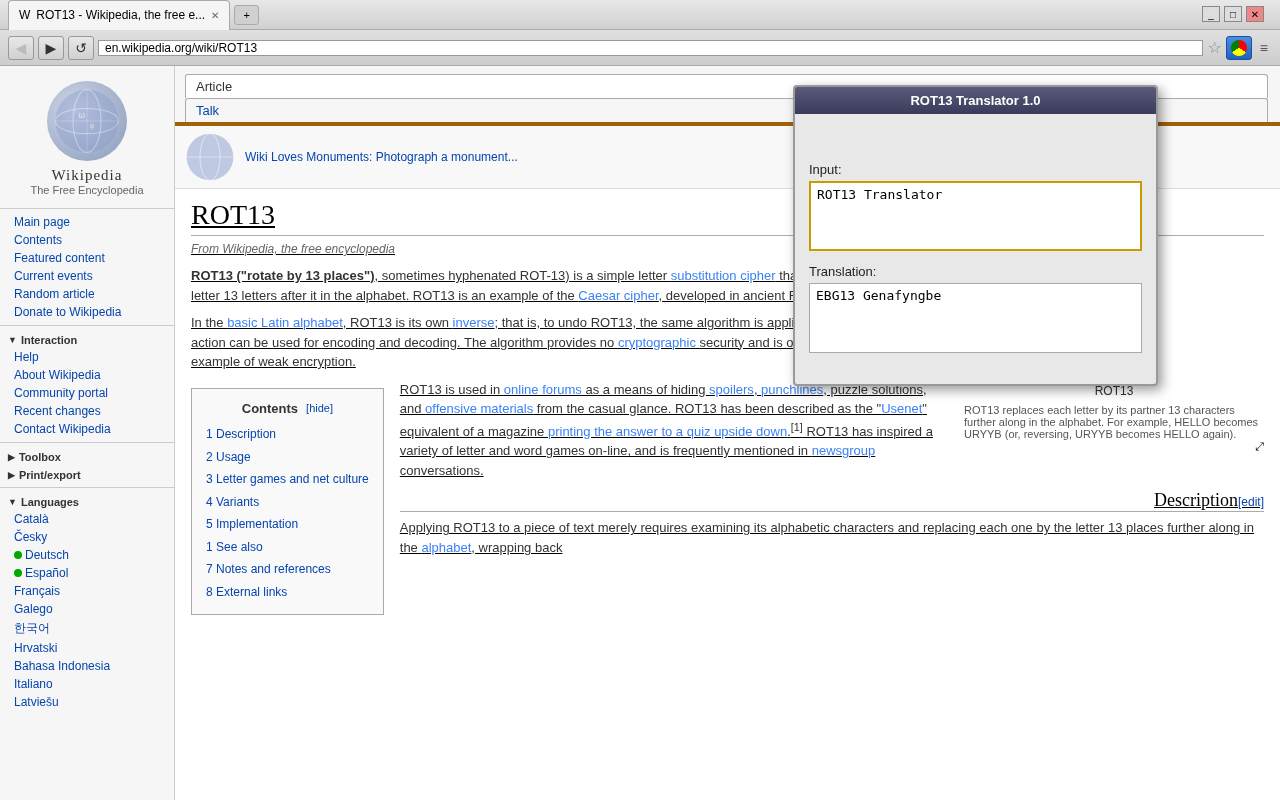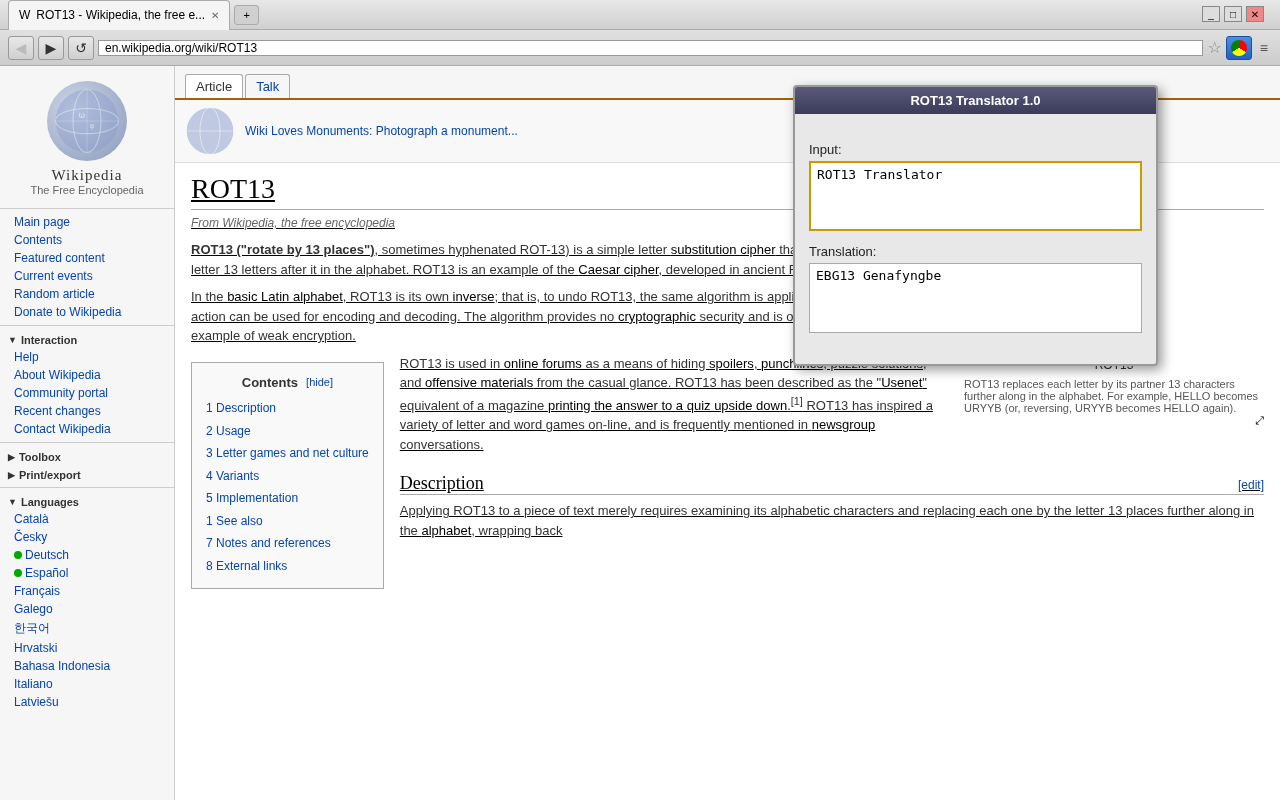--- a/index.html
+++ b/index.html
@@ -111,22 +111,23 @@
       overflow-y: auto;
       background: white;
       position: relative;
     }
     .content-inner { padding: 0 0 20px 0; }
 
     
     .article-tabs {
       display: flex;
       padding: 8px 10px 0;
-      border-bottom: 2px solid #a16207;
+      border-bottom: 4px solid #a16207;
       background: #f6f6f6;
+      flex-direction: column;
     }
     .article-tab {
       padding: 4px 10px;
       font-size: 13px;
       cursor: pointer;
       border: 1px solid #aaa;
       border-bottom: none;
       background: white;
       color: #0645ad;
       border-radius: 3px 3px 0 0;
@@ -147,21 +148,21 @@
     }
     .banner-globe { width: 50px; height: 50px; flex-shrink: 0; }
     .banner-text { color: #0645ad; cursor: pointer; }
 
     
     .article-content { padding: 10px 16px; text-decoration: underline; }
     .article-title { font-size: 28px; font-family: 'Linux Libertine', Georgia, serif; font-weight: normal; border-bottom: 1px solid #aaa; padding-bottom: 4px; margin-bottom: 6px; }
     .article-subtitle { font-size: 12px; color: #666; margin-bottom: 10px; font-style: italic; }
     .article-body { font-size: 13px; line-height: 1.5; color: #333; }
     .article-body p { margin-bottom: 8px; }
-    .article-link { color: #000000; text-decoration: none; cursor: pointer; }
+    .article-link { color: #3b82f6; text-decoration: none; cursor: pointer; }
     .bold { font-weight: bold; }
 
     
     .contents-box {
       float: left;
       background: #f9f9f9;
       border: 1px solid #aaa;
       padding: 10px 14px;
       margin: 8px 16px 8px 0;
       font-size: 13px;
@@ -211,23 +212,23 @@
     .rot13-label { font-size: 12px; color: #333; margin: 2px 0; }
     .rot13-caption { font-size: 11px; color: #555; max-width: 300px; text-align: left; margin-top: 4px; }
     .expand-icon { float: right; font-size: 11px; cursor: pointer; }
 
     
     .section-heading {
       font-size: 18px;
       font-family: 'Linux Libertine', Georgia, serif;
       font-weight: normal;
       border-bottom: 1px solid #aaa;
-      margin: 19px 0 6px;
-      display: flex;
-      justify-content: space-between;
+      margin: 10px 0 6px;
+      display: flex;
+      justify-content: flex-end;
       align-items: baseline;
     }
     .edit-link { font-size: 12px; color: #0645ad; cursor: pointer; font-weight: normal; font-family: Arial; }
 
     
     .translator-popup {
       position: fixed;
       top: 85px;
       left: 793px;
       width: 365px;
@@ -241,21 +242,21 @@
     .popup-titlebar {
       background: linear-gradient(to bottom, #5a5a7a, #3a3a5a);
       color: white;
       padding: 6px 10px;
       font-size: 13px;
       font-weight: bold;
       border-radius: 2px 2px 0 0;
       display: flex;
       justify-content: center;
     }
-    .popup-body { padding: 28px 14px; }
+    .popup-body { padding: 28px 14px; margin-top: 20px; }
     .popup-label { font-size: 13px; color: #222; margin-bottom: 4px; }
     .popup-input {
       width: 100%;
       height: 70px;
       border: 2px solid #cc9900;
       padding: 4px 6px;
       font-size: 13px;
       resize: none;
       font-family: monospace;
     }

